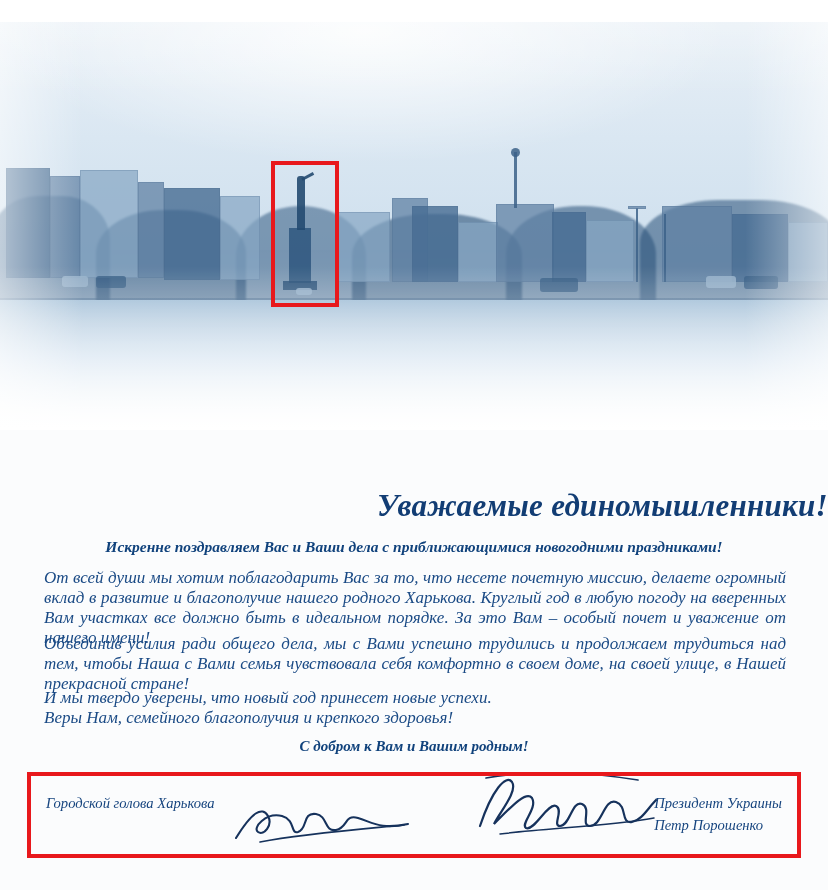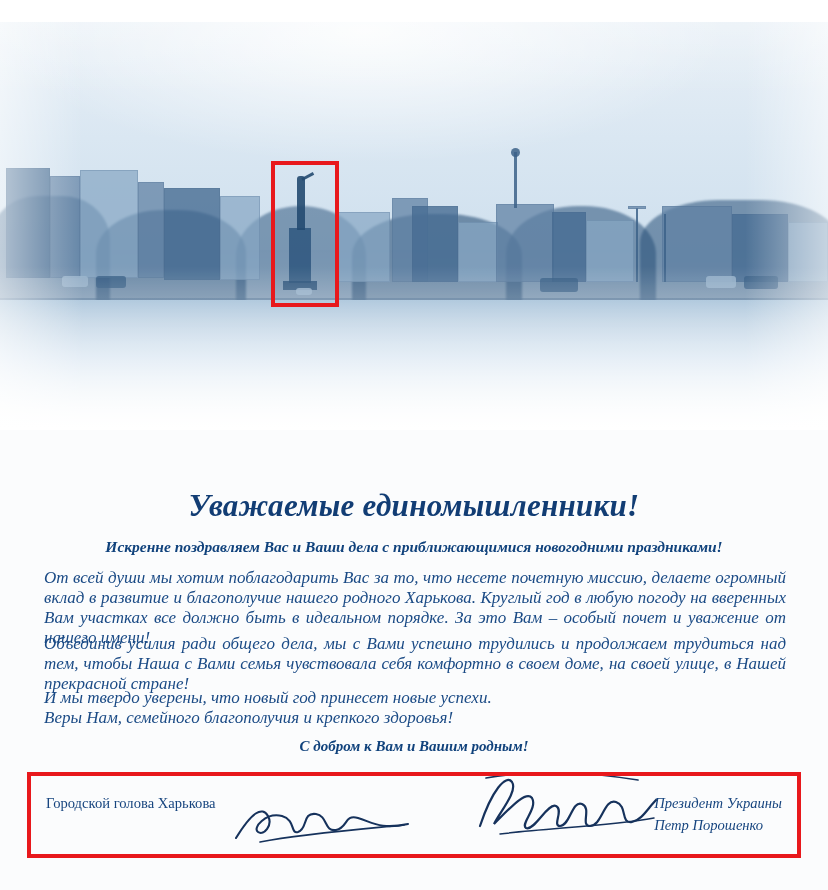--- a/index.html
+++ b/index.html
@@ -161,21 +161,21 @@
     position: absolute;
     left: 0; top: 430px;
     width: 828px;
     height: 460px;
     background: #fbfcfd;
   }
   .title {
     position: absolute;
     left: 0; top: 58px;
     width: 828px;
-    text-align: center;
+    text-align: right;
     font-family: "Liberation Serif", serif;
     font-weight: bold;
     font-style: italic;
     font-size: 31px;
     letter-spacing: 0.3px;
     color: #123d74;
   }
   .subtitle {
     position: absolute;
     left: 44px; top: 108px;
@@ -207,20 +207,21 @@
     font-weight: bold;
     font-style: italic;
     font-size: 15px;
     color: #10427c;
   }
 
   
   .sig-left {
     position: absolute;
     left: 46px; top: 362px;
+    font-style: italic;
     font-size: 14.6px;
     line-height: 22px;
     color: #17457f;
   }
   .sig-right {
     position: absolute;
     right: 46px; top: 362px;
     font-style: italic;
     font-size: 14.6px;
     line-height: 22px;

